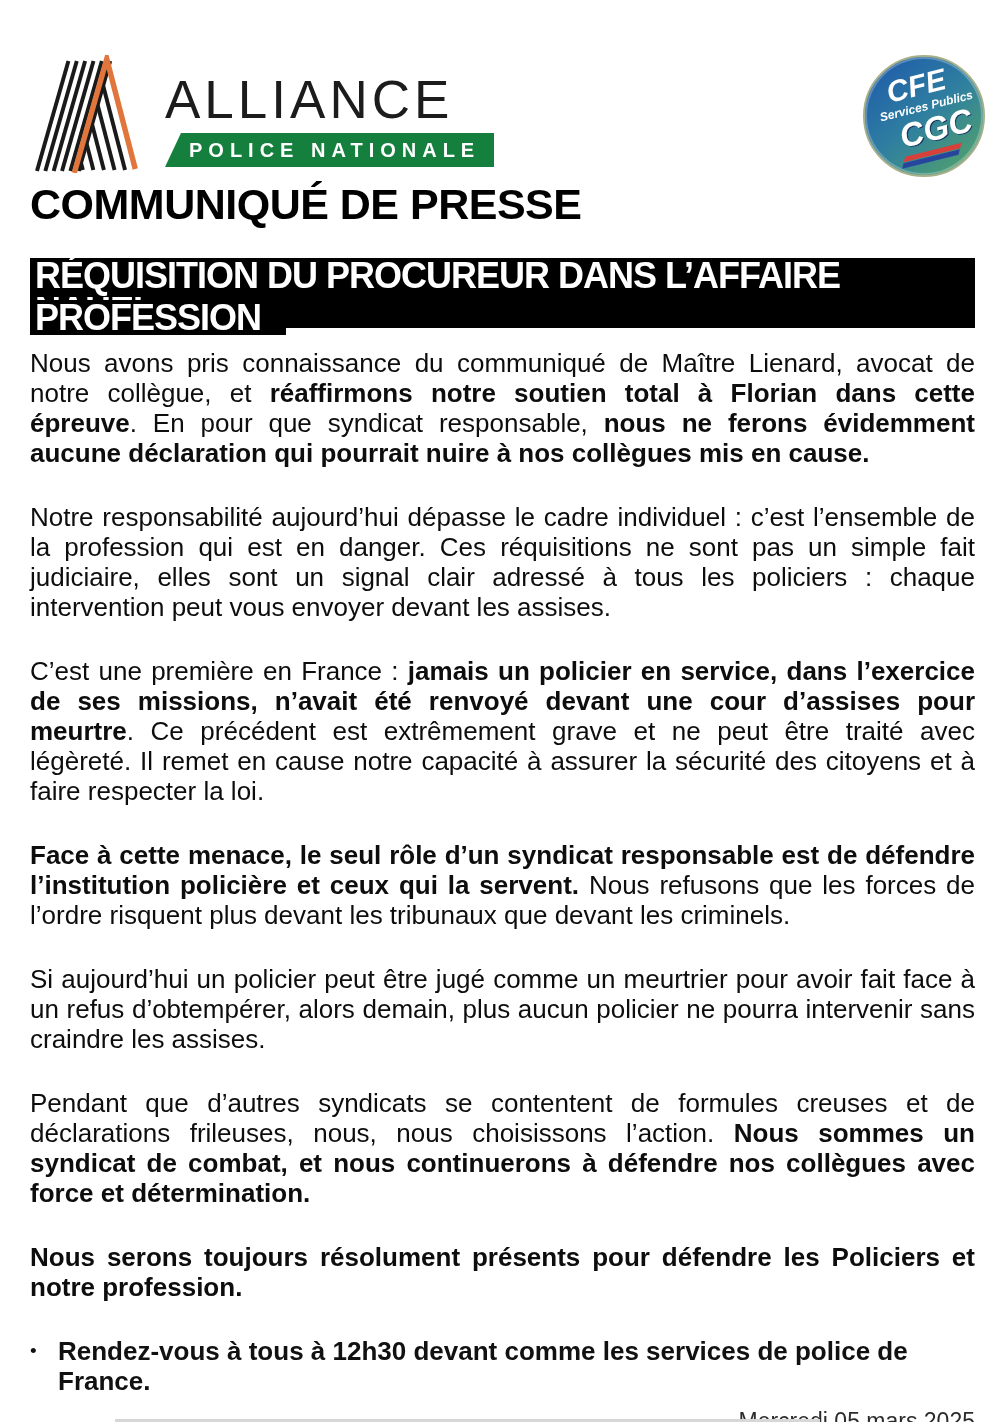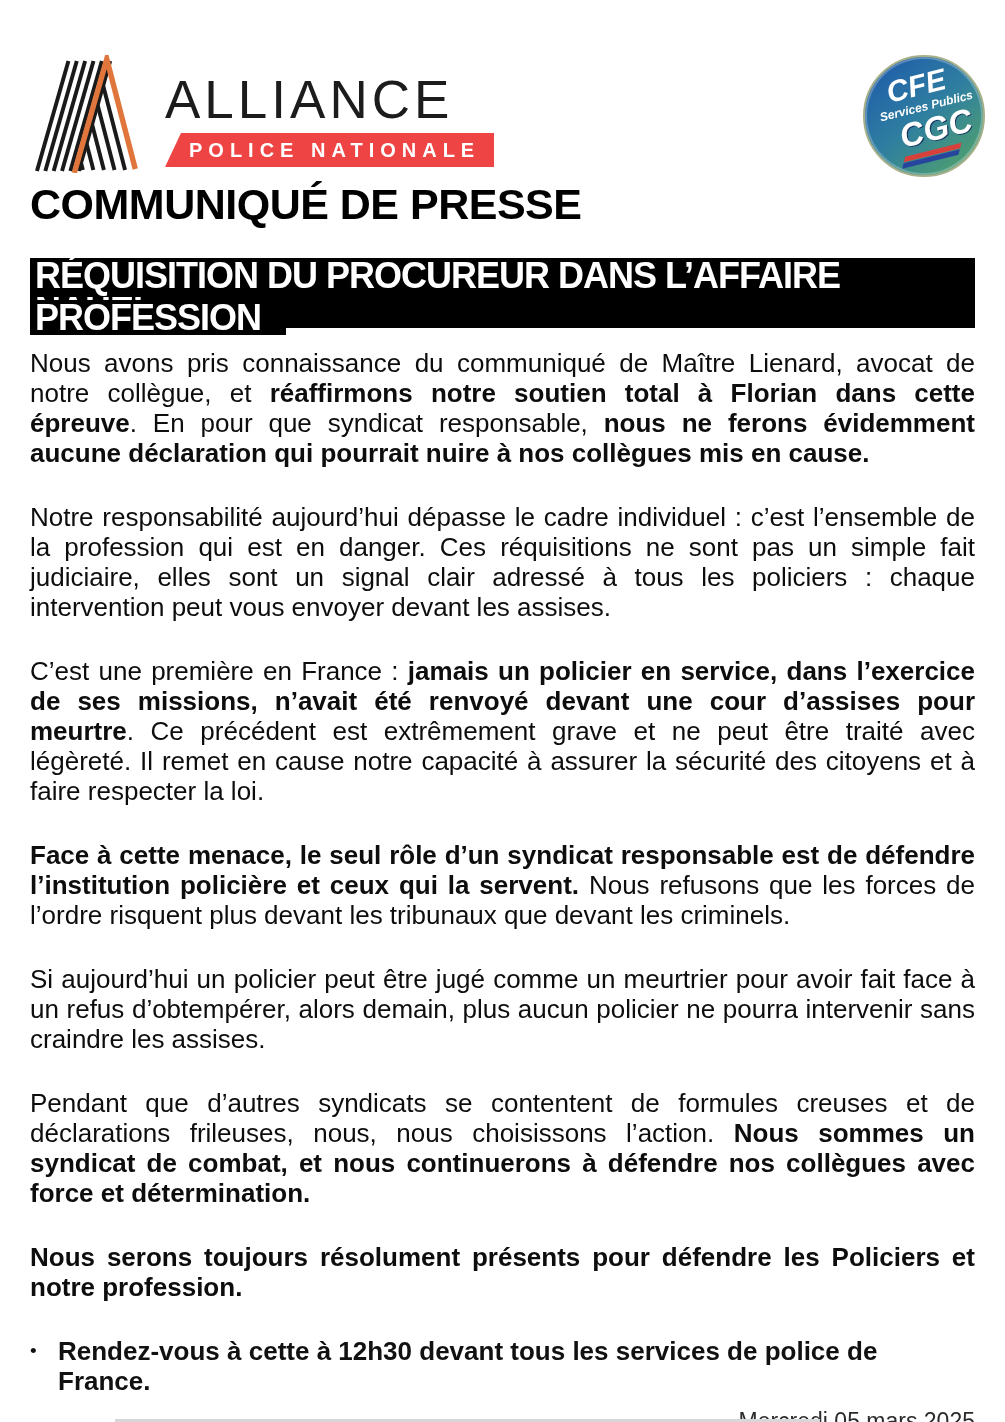--- a/index.html
+++ b/index.html
@@ -17,21 +17,21 @@
   .header { position:relative; padding:55px 20px 0 35px; height:120px; }
   .logo-wrap { display:flex; align-items:center; }
   .logo-mark svg { display:block; width:116px; height:118px; }
   .brand-block { margin-left:14px; padding-top:12px; }
   .brand-name {
     font-size:53px; line-height:1; font-weight:400;
     letter-spacing:4px; color:#1c1c1c;
   }
   .brand-banner {
     display:inline-block; margin-top:7px;
-    background:#ef4444; color:#ffffff;
+    background:#15803d; color:#ffffff;
     font-weight:bold; font-size:20px; line-height:34px;
     letter-spacing:6px; padding:0 14px 0 24px;
     clip-path:polygon(16px 0, 100% 0, 100% 100%, 0 100%);
   }
 
   
   .badge {
     position:absolute; top:55px; right:20px;
     width:122px; height:122px; border-radius:50%;
     background:linear-gradient(140deg,#2263a8 15%,#2f7fa0 50%,#4d9d72 88%);
@@ -144,20 +144,20 @@
       <p class="para"><span>Notre responsabilité aujourd’hui dépasse le cadre individuel : c’est l’ensemble de la profession qui est en danger. Ces réquisitions ne sont pas un simple fait judiciaire, elles sont un signal clair adressé à tous les policiers : chaque intervention peut vous envoyer devant les assises.</span></p>
       <p class="para"><span>C’est une première en France : </span><span class="b">jamais un policier en service, dans l’exercice de ses missions, n’avait été renvoyé devant une cour d’assises pour meurtre</span><span>. Ce précédent est extrêmement grave et ne peut être traité avec légèreté. Il remet en cause notre capacité à assurer la sécurité des citoyens et à faire respecter la loi.</span></p>
       <p class="para"><span class="b">Face à cette menace, le seul rôle d’un syndicat responsable est de défendre l’institution policière et ceux qui la servent. </span><span>Nous refusons que les forces de l’ordre risquent plus devant les tribunaux que devant les criminels.</span></p>
       <p class="para"><span>Si aujourd’hui un policier peut être jugé comme un meurtrier pour avoir fait face à un refus d’obtempérer, alors demain, plus aucun policier ne pourra intervenir sans craindre les assises.</span></p>
       <p class="para"><span>Pendant que d’autres syndicats se contentent de formules creuses et de déclarations frileuses, nous, nous choisissons l’action. </span><span class="b">Nous sommes un syndicat de combat, et nous continuerons à défendre nos collègues avec force et détermination.</span></p>
       <p class="para"><span class="b">Nous serons toujours résolument présents pour défendre les Policiers et notre profession.</span></p>
     </div>
 
   <div class="bullet-row">
     <span class="bullet-dot">•</span>
-    <span class="bullet-text">Rendez-vous à cette à 12h30 devant tous les services de police de France.</span>
+    <span class="bullet-text">Rendez-vous à tous à 12h30 devant comme les services de police de France.</span>
   </div>
 
   <div class="date-row">Mercredi 05 mars 2025</div>
 
   <div class="footer-edge"></div>
 
 </div>
 
 </body></html>

